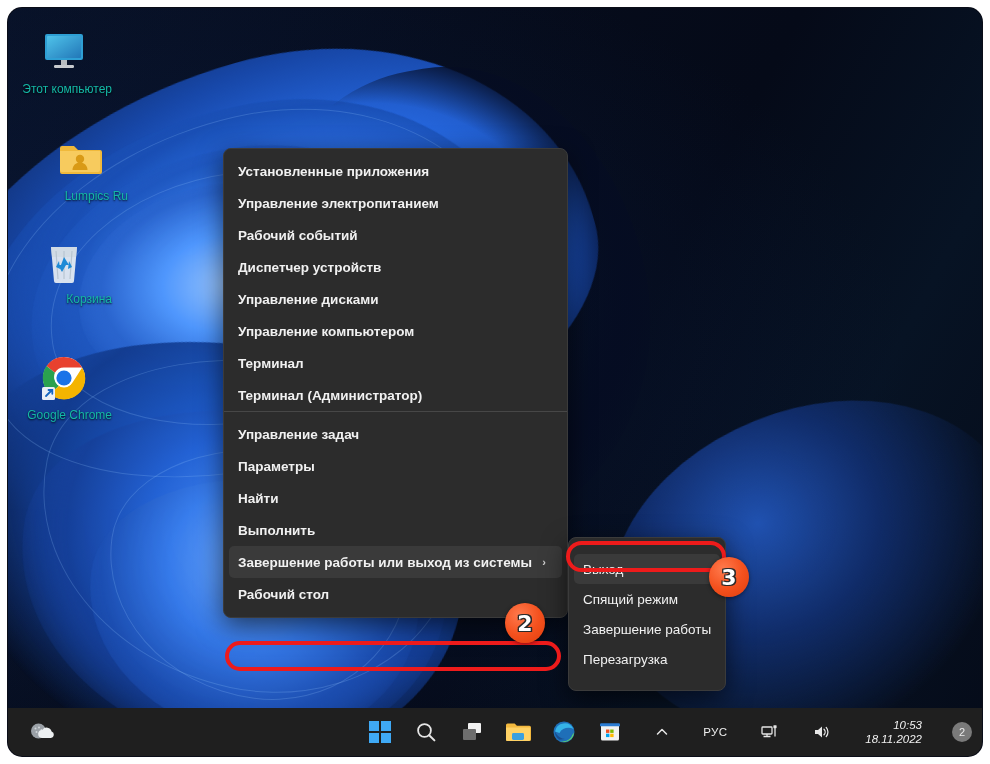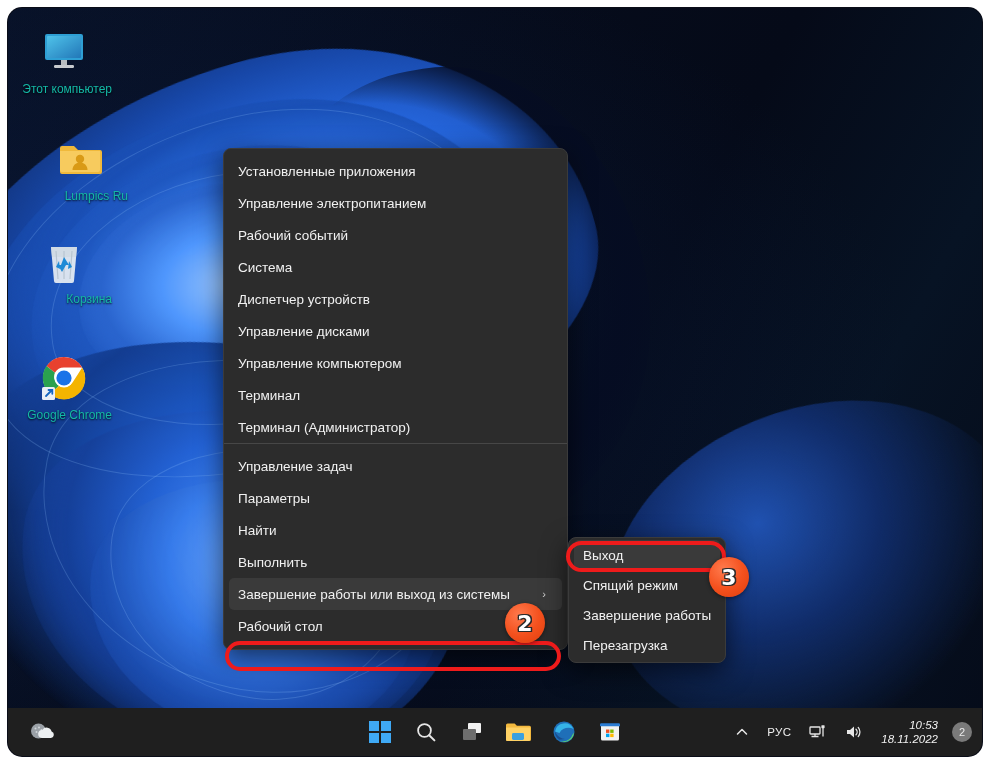--- a/index.html
+++ b/index.html
@@ -129,20 +129,21 @@
   #ctx-menu {
     position: absolute;
     left: 215px; top: 140px;
     width: 345px;
     background: #2c2c2c;
     border: 1px solid #3b3b3b;
     border-radius: 8px;
     box-shadow: 0 8px 26px rgba(0,0,0,.6);
     padding: 6px 0 7px 0;
     overflow: hidden;
+    font-weight: bold;
   }
   .mi {
     height: 32px;
     display: flex; align-items: center;
     padding: 0 14px;
     color: #f1f1f1;
     font-size: 13.5px;
     white-space: nowrap;
     position: relative;
   }
@@ -157,21 +158,21 @@
 
   
   #sub-menu {
     position: absolute;
     left: 560px; top: 529px;
     width: 158px;
     background: #2c2c2c;
     border: 1px solid #3b3b3b;
     border-radius: 8px;
     box-shadow: 0 8px 26px rgba(0,0,0,.6);
-    padding: 2px 0;
+    padding: 16px 0;
   }
   #sub-menu .mi { height: 30px; font-size: 13.5px; padding: 0 14px; }
   #sub-menu .mi.active { background: #3a3a3a; border-radius: 5px; margin: 0 5px; padding: 0 9px; }
 
   
   .ring {
     position: absolute;
     border: 4px solid #ee1b1b;
     border-radius: 18px;
     pointer-events: none;
@@ -205,21 +206,21 @@
     background: #1f1f1f;
     display: flex; align-items: center;
   }
   #tb-left { position: absolute; left: 14px; display: flex; align-items: center; }
   #tb-center {
     position: absolute; left: 50%; transform: translateX(-50%);
     display: flex; align-items: center; gap: 6px;
   }
   #tb-right {
     position: absolute; right: 10px;
-    display: flex; align-items: center; gap: 10px;
+    display: flex; align-items: center; gap: 26px;
     color: #e9e9e9; font-size: 11.5px;
   }
   .tb-btn {
     width: 40px; height: 38px;
     display: flex; align-items: center; justify-content: center;
     border-radius: 5px;
   }
   .tray-item {
     display: flex; align-items: center; justify-content: center;
     padding: 3px 4px; border-radius: 4px;
@@ -323,23 +324,20 @@
     <div class="mi">
         <span>Установленные приложения</span>
       </div>
     <div class="mi">
         <span>Управление электропитанием</span>
       </div>
     <div class="mi">
         <span>Рабочий событий</span>
       </div>
     <div class="mi">
-        <span>Система</span>
-      </div>
-    <div class="mi">
         <span>Диспетчер устройств</span>
       </div>
     <div class="mi">
         <span>Управление дисками</span>
       </div>
     <div class="mi">
         <span>Управление компьютером</span>
       </div>
     <div class="mi">
         <span>Терминал</span>

